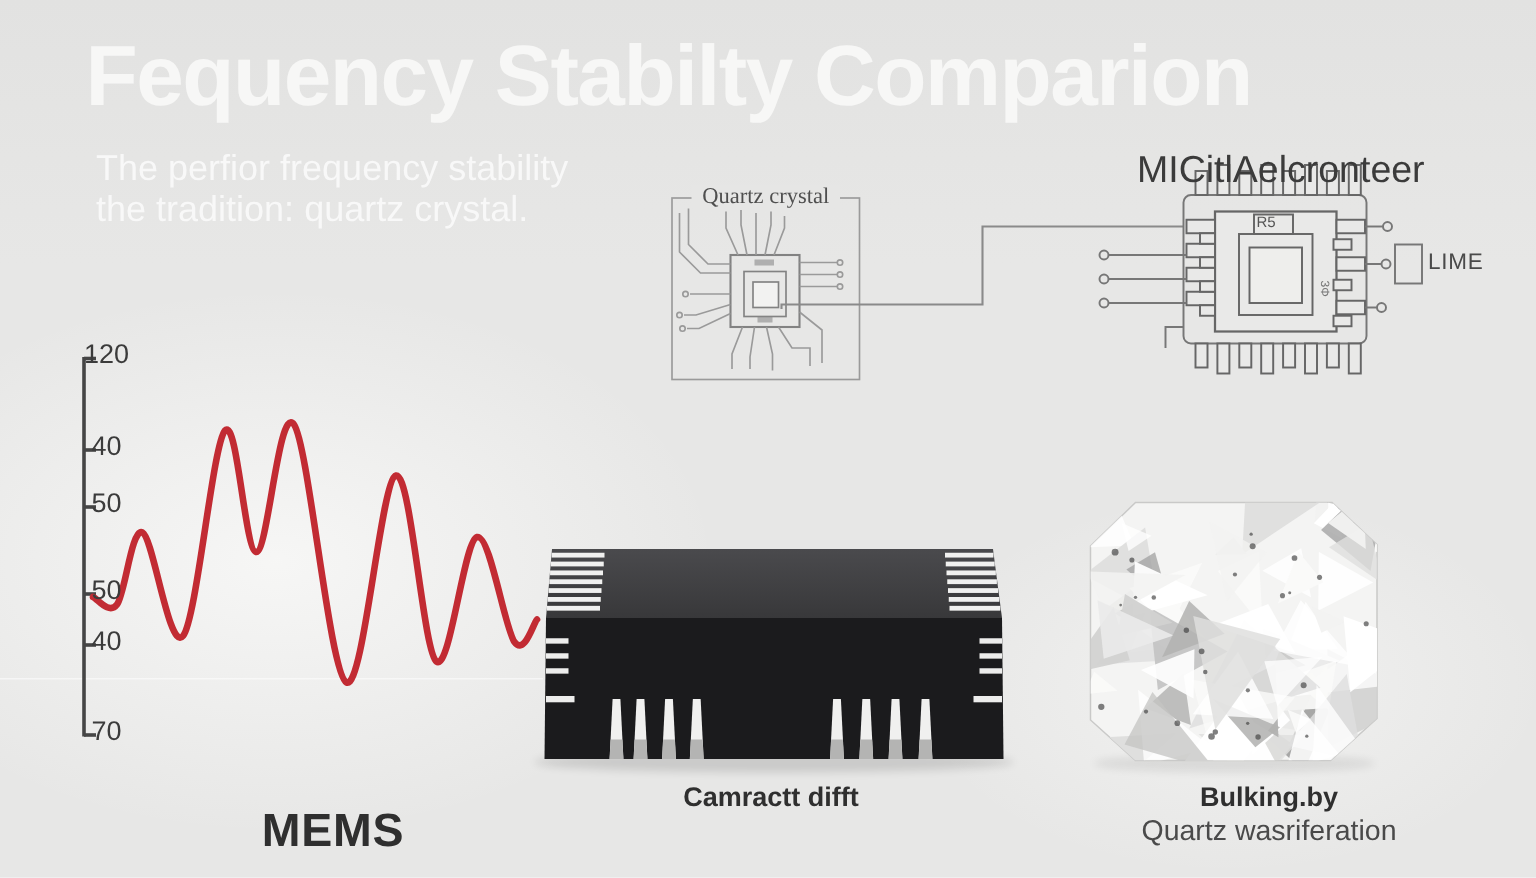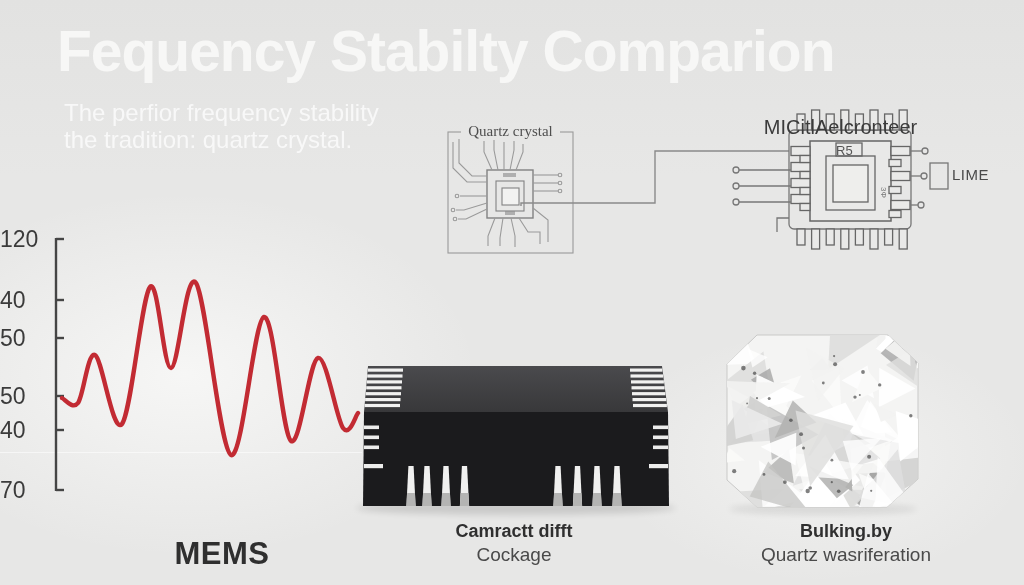--- a/index.html
+++ b/index.html
@@ -8,27 +8,27 @@
   #bg-tint{position:absolute;inset:0;
     background:
       radial-gradient(ellipse 420px 260px at 18% 64%, rgba(248,248,247,.9) 0%, rgba(248,248,247,0) 70%),
       radial-gradient(ellipse 300px 180px at 80% 78%, rgba(246,246,245,.7) 0%, rgba(246,246,245,0) 70%),
       linear-gradient(#e2e2e1 0%, #e7e7e6 30%, #e7e7e6 100%);}
   #floor-seam{position:absolute;left:0;top:452px;width:362px;height:1px;background:rgba(255,255,255,.55);}
   svg{position:absolute;left:0;top:0;}
   .abs{position:absolute;}
   #page-title{left:57px;top:18px;font-size:57px;font-weight:700;letter-spacing:-1px;color:#f7f7f6;white-space:nowrap;}
   #page-subtitle{left:64px;top:99px;font-size:24px;line-height:27px;color:rgba(251,251,250,.88);}
-  .tick-label{position:absolute;left:0;width:46px;text-align:left;font-size:23px;color:#3b3b3b;}
+  .tick-label{position:absolute;left:0;width:46px;text-align:center;font-size:18px;color:#3b3b3b;padding-left:48px;}
   .schem-label{color:#4f4f4f;font-family:Liberation Serif, serif;}
   #quartz-label{left:448px;top:123px;width:125px;text-align:center;font-size:15px;}
   #quartz-label span{background:#e6e6e5;padding:0 7px;}
-  #mcu-label{left:758px;top:99px;width:165px;text-align:center;font-size:20px;color:#3b3b3b;margin-top:17px;}
+  #mcu-label{left:758px;top:99px;width:165px;text-align:center;font-size:25px;color:#3b3b3b;}
   #lime-label{left:952px;top:166px;font-size:15px;letter-spacing:.5px;color:#4a4a4a;}
-  #r5-label{left:836px;top:143px;width:16px;text-align:center;font-size:13px;color:#555;}
+  #r5-label{left:836px;top:143px;width:16px;text-align:center;font-size:10px;color:#555;}
   #mcu-side-mark{left:878px;top:188px;font-size:8px;color:#777;transform:rotate(90deg);}
   .caption{position:absolute;text-align:center;}
   .caption .bold{font-size:18px;font-weight:700;color:#2f2f2f;display:block;}
   .caption .sub{font-size:19px;color:#4a4a4a;display:block;margin-top:2px;}
   #caption-mems{left:147px;top:536px;width:150px;}
   #caption-mems .bold{font-size:31px;letter-spacing:.5px;}
   #caption-center{left:424px;top:521px;width:180px;}
   #caption-right{left:736px;top:521px;width:220px;}
 </style>
 </head>
@@ -329,19 +329,18 @@
   <div id="mcu-label" class="abs">MICitlAelcronteer</div>
   <div id="r5-label" class="abs">R5</div>
   <div id="mcu-side-mark" class="abs">3Φ</div>
   <div id="lime-label" class="abs">LIME</div>
 
   <div id="caption-mems" class="caption">
     <span class="bold">MEMS</span>
   </div>
   <div id="caption-center" class="caption">
     <span class="bold">Camractt difft</span>
-    <span class="sub">Cockage</span>
   </div>
   <div id="caption-right" class="caption">
     <span class="bold">Bulking.by</span>
     <span class="sub">Quartz wasriferation</span>
   </div>
 </div>
 
 </body></html>

